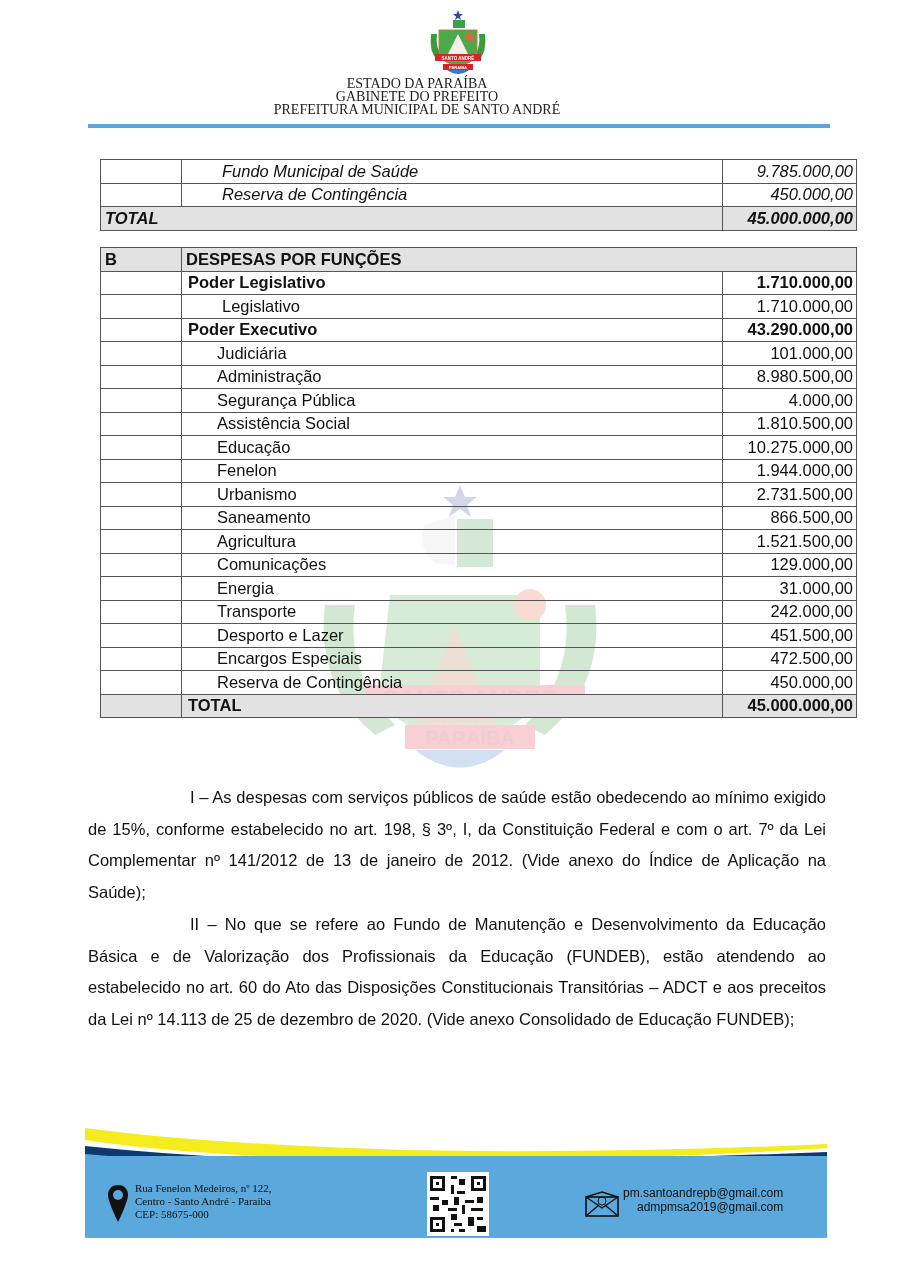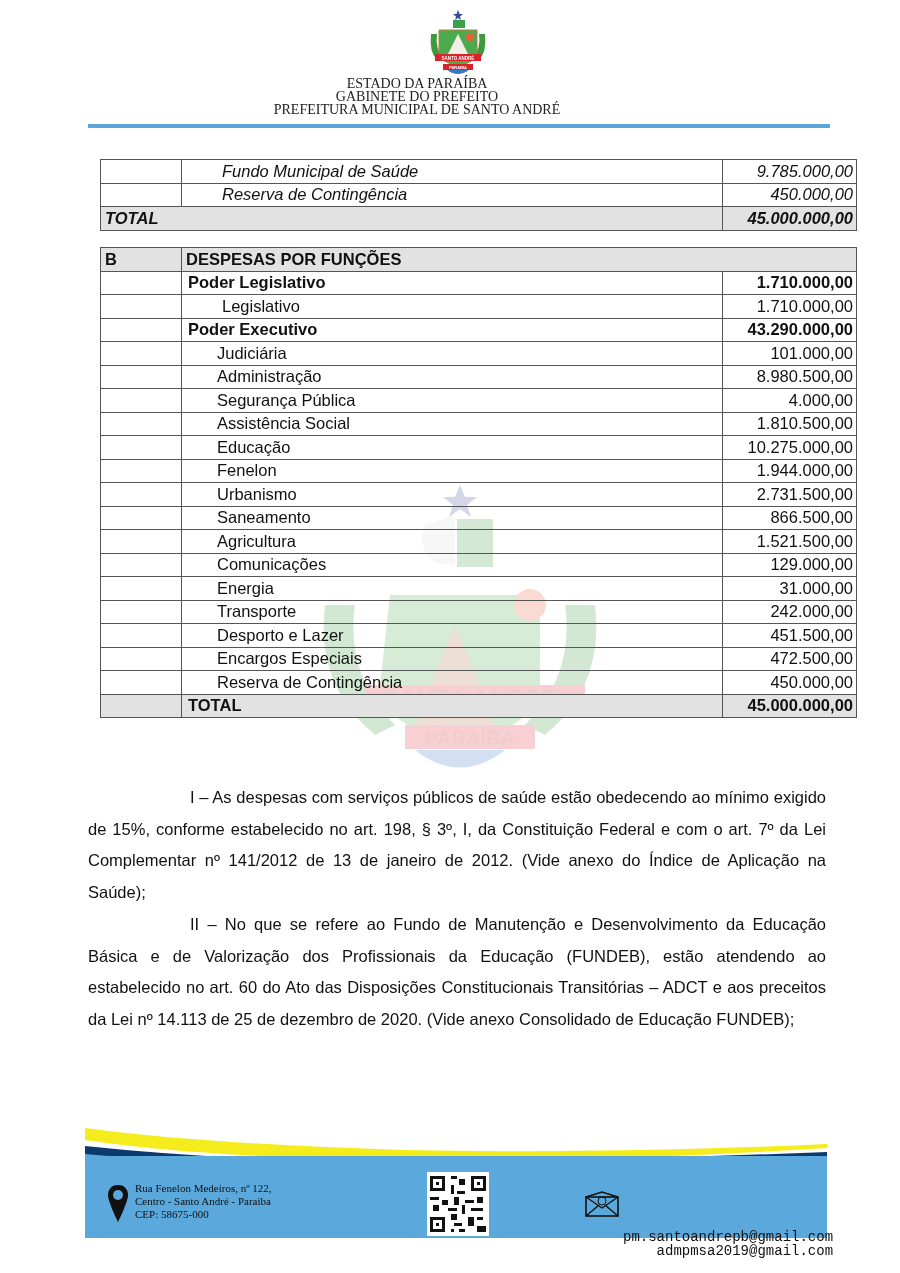--- a/index.html
+++ b/index.html
@@ -36,21 +36,21 @@
   #p1 { top:782px; }
   #p2 { top:909px; }
 
   
   .footer { position:absolute; left:85px; top:1118px; width:742px; height:122px; }
   .foot-bg { position:absolute; left:0; top:38px; width:742px; height:82px; background:#5aa8dc; }
   .foot-addr { position:absolute; left:50px; top:64px; font-family:"Liberation Serif", serif; font-size:11px; line-height:13px; color:#111; }
   .foot-pin { position:absolute; left:22px; top:66px; width:22px; height:40px; }
   .qr { position:absolute; left:342px; top:54px; width:62px; height:64px; background:#fff; }
   .mail-icon { position:absolute; left:500px; top:73px; width:34px; height:26px; }
-  .foot-mail { position:absolute; left:538px; top:68px; font-family:Liberation Mono, monospace; font-size:14px; line-height:14px; text-align:right; color:#111;margin-top:44px; }
+  .foot-mail { position:absolute; left:538px; top:68px; font-family:Liberation Sans, sans-serif; font-size:12px; line-height:14px; text-align:right; color:#111; }
 </style>
 </head>
 <body>
 
 <div class="crest">
   <svg viewBox="0 0 66 70" width="66" height="70">
     <polygon points="33,2 34.5,6 38,6 35,8.5 36,12 33,10 30,12 31,8.5 28,6 31.5,6" fill="#3a4a9a"></polygon>
     <rect x="28" y="12" width="12" height="8" fill="#3aa04a"></rect>
     <path d="M6 26 Q4 44 12 52 L18 50 Q10 40 12 26 Z" fill="#3c9a3c"></path>
     <path d="M60 26 Q62 44 54 52 L48 50 Q56 40 54 26 Z" fill="#3c9a3c"></path>

